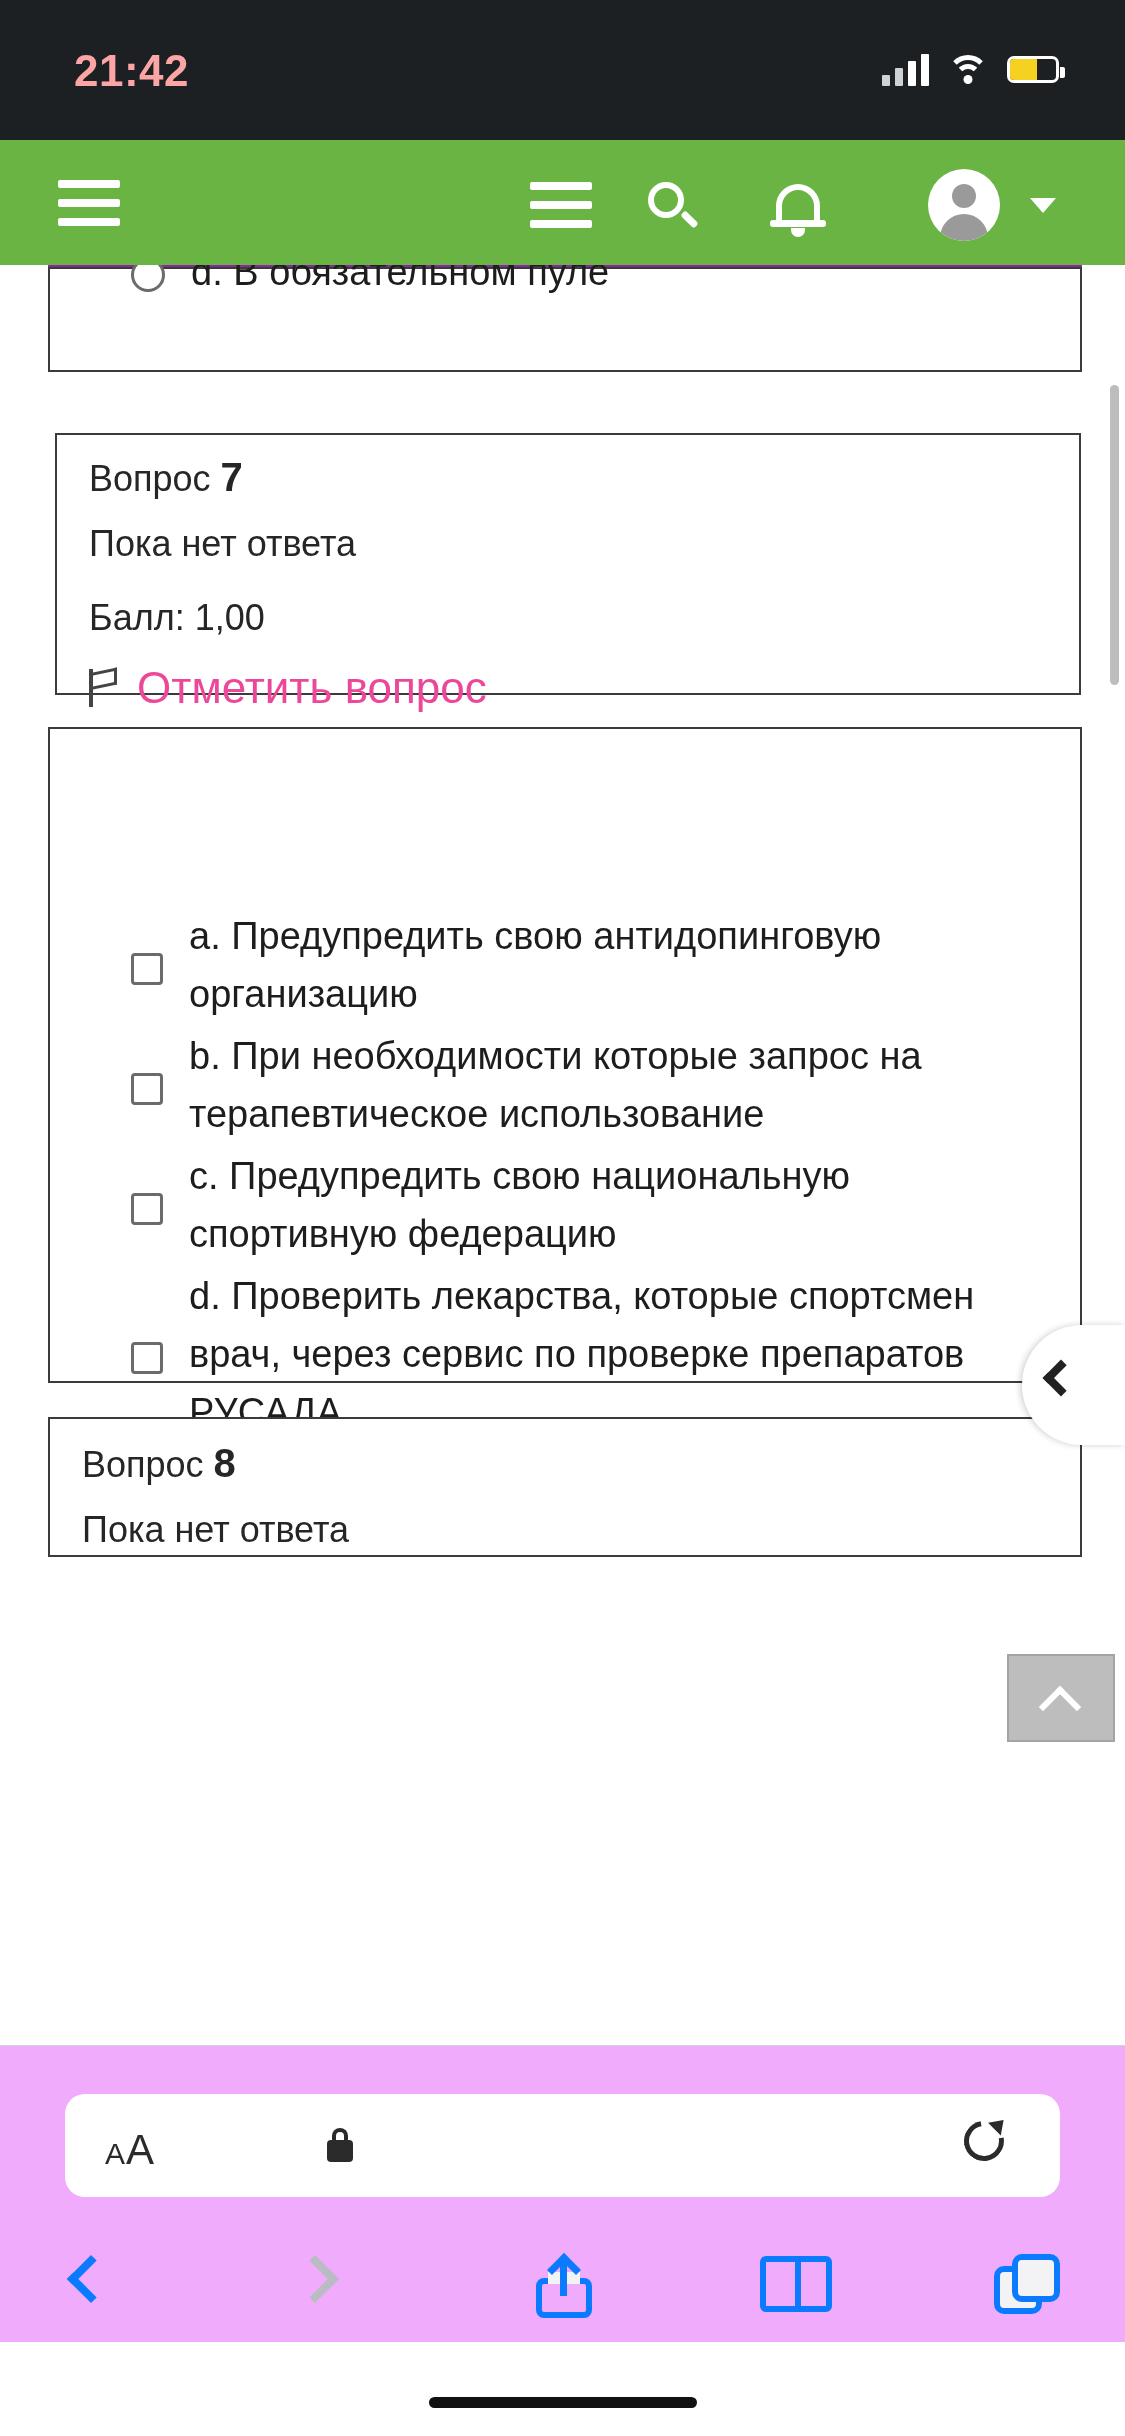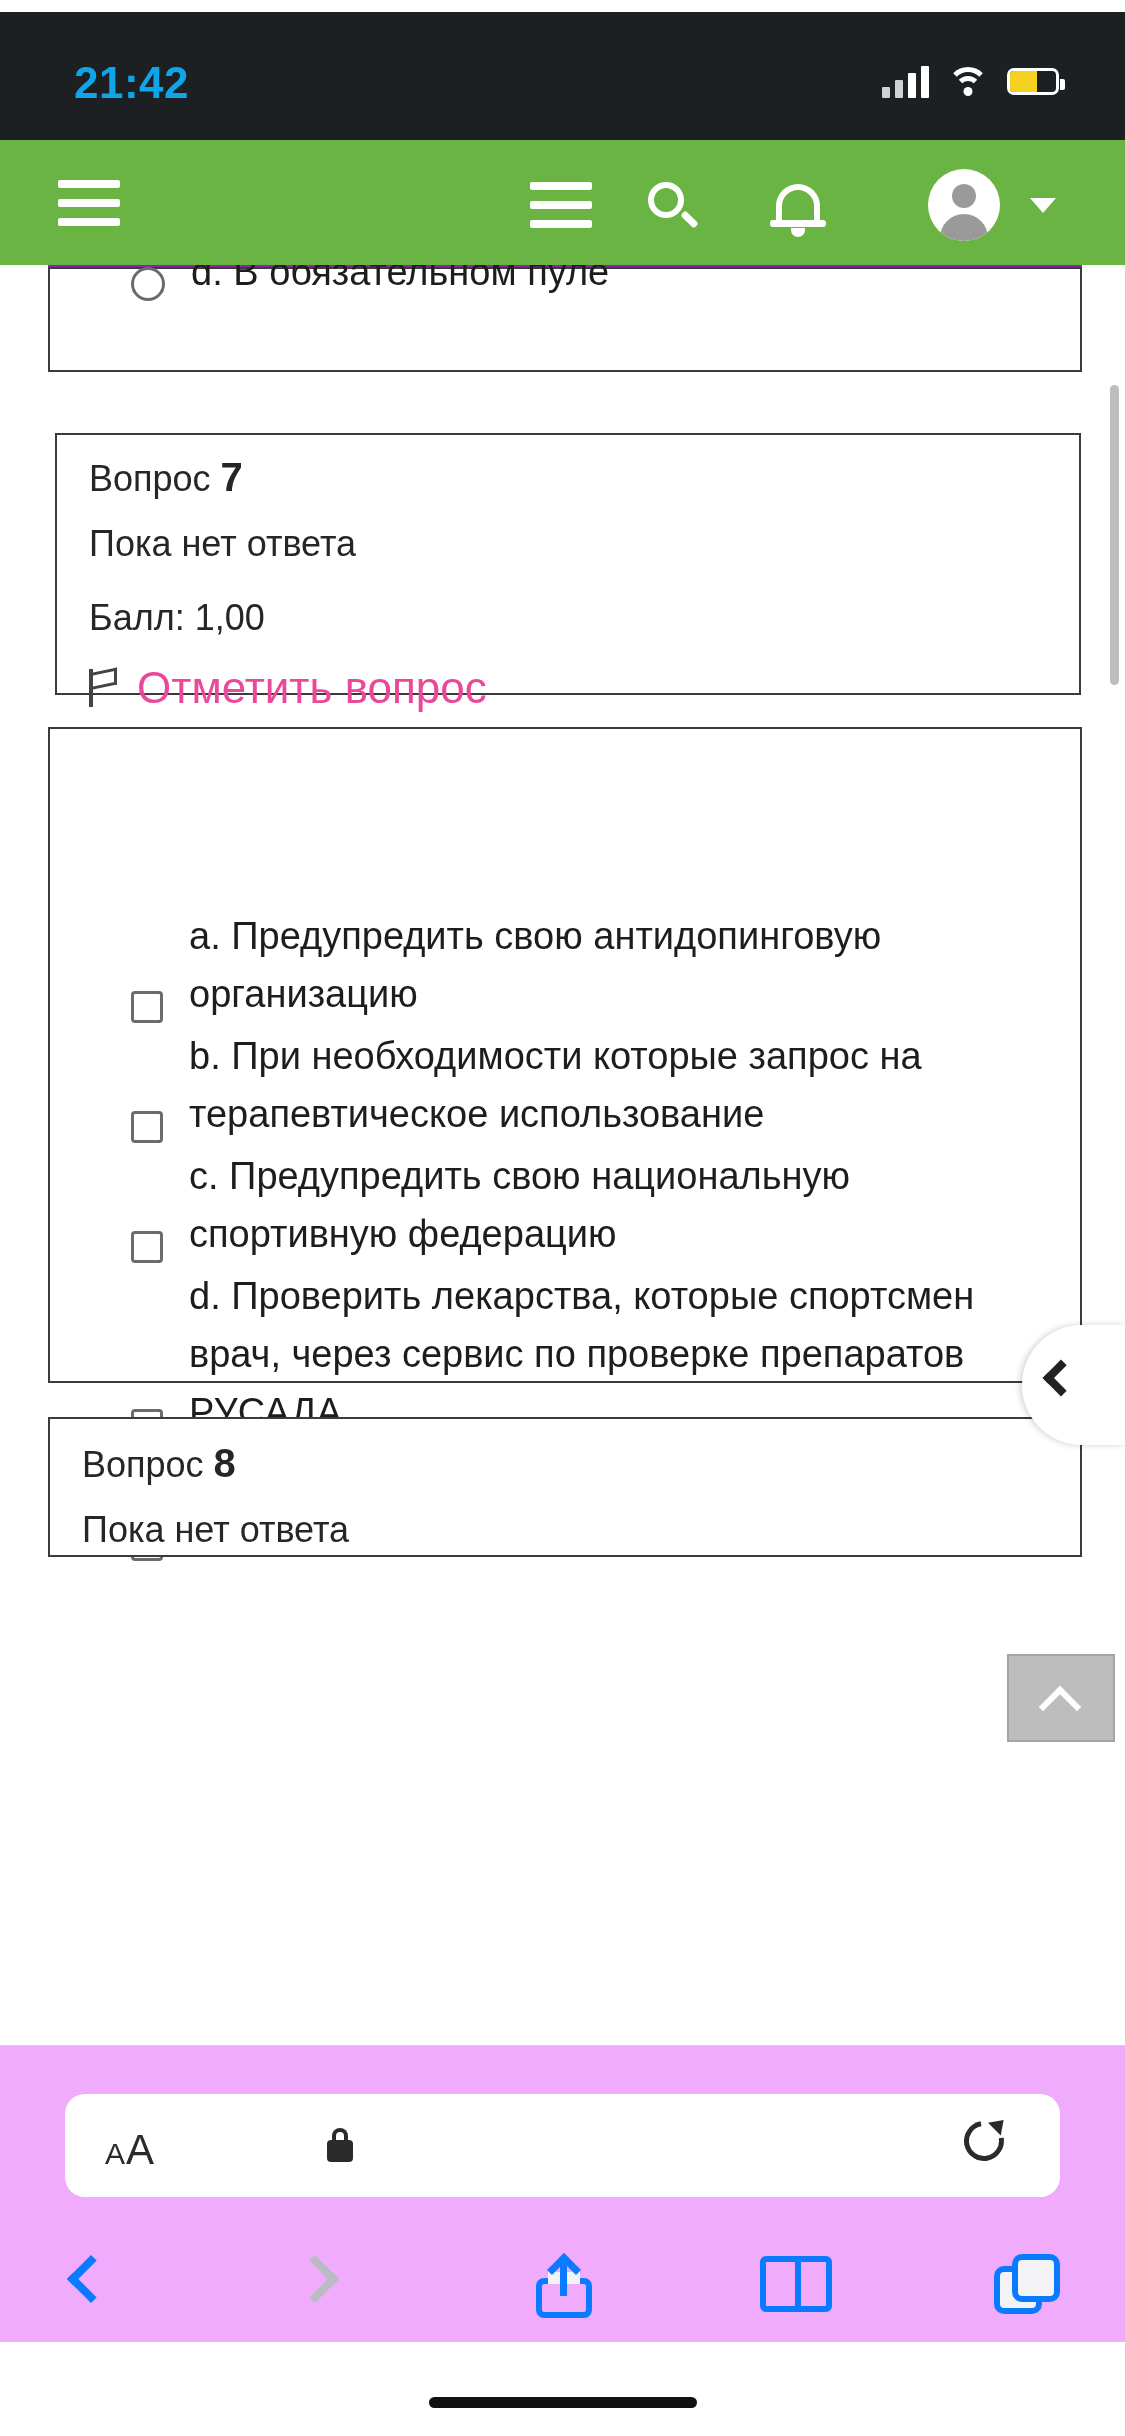--- a/index.html
+++ b/index.html
@@ -14,24 +14,24 @@
     position: relative;
     width: 1125px;
     height: 2436px;
     background: #ffffff;
     overflow: hidden;
   }
 
   
   .statusbar {
     position: absolute;
-    top: 12px; left: 0;
+    top: 0; left: 0;
     width: 1125px; height: 172px;
     background: #1c2023;
-    color: #0ea5e9;
+    color: #fca5a5;
   }
   .status-time {
     position: absolute;
     left: 74px; top: 46px;
     font-size: 44px;
     font-weight: bold;
     letter-spacing: 0.5px;
   }
   .status-right {
     position: absolute;
@@ -206,21 +206,21 @@
   }
 
   .card {
     position: absolute;
     border: 2px solid #3b3b3b;
     background: #ffffff;
   }
 
   
   .card-top { left: 48px; top: 2px; width: 1034px; height: 105px; }
-  .opt-row { display: flex; align-items: flex-end; }
+  .opt-row { display: flex; align-items: center; }
   .radio {
     width: 34px; height: 34px;
     border: 3px solid #6b6b6b;
     border-radius: 50%;
     background: #ffffff;
     flex: none;
     margin-top: 5px;
   }
   .checkbox {
     width: 32px; height: 32px;

